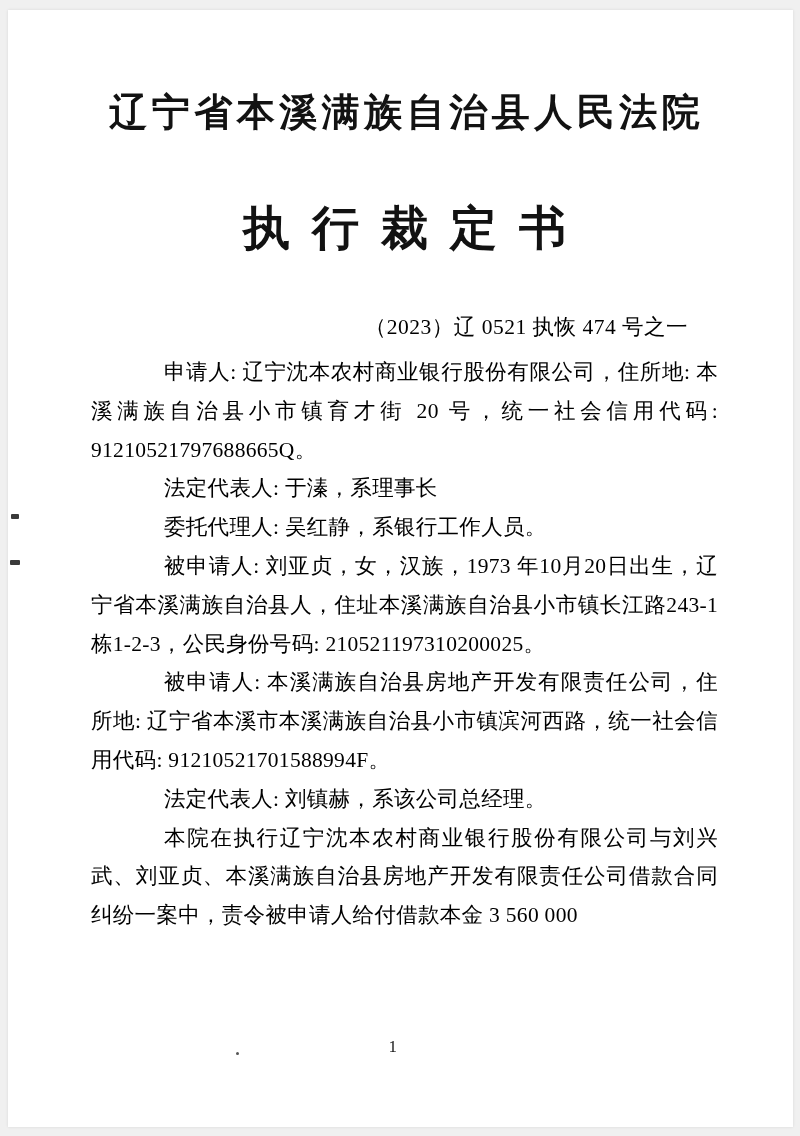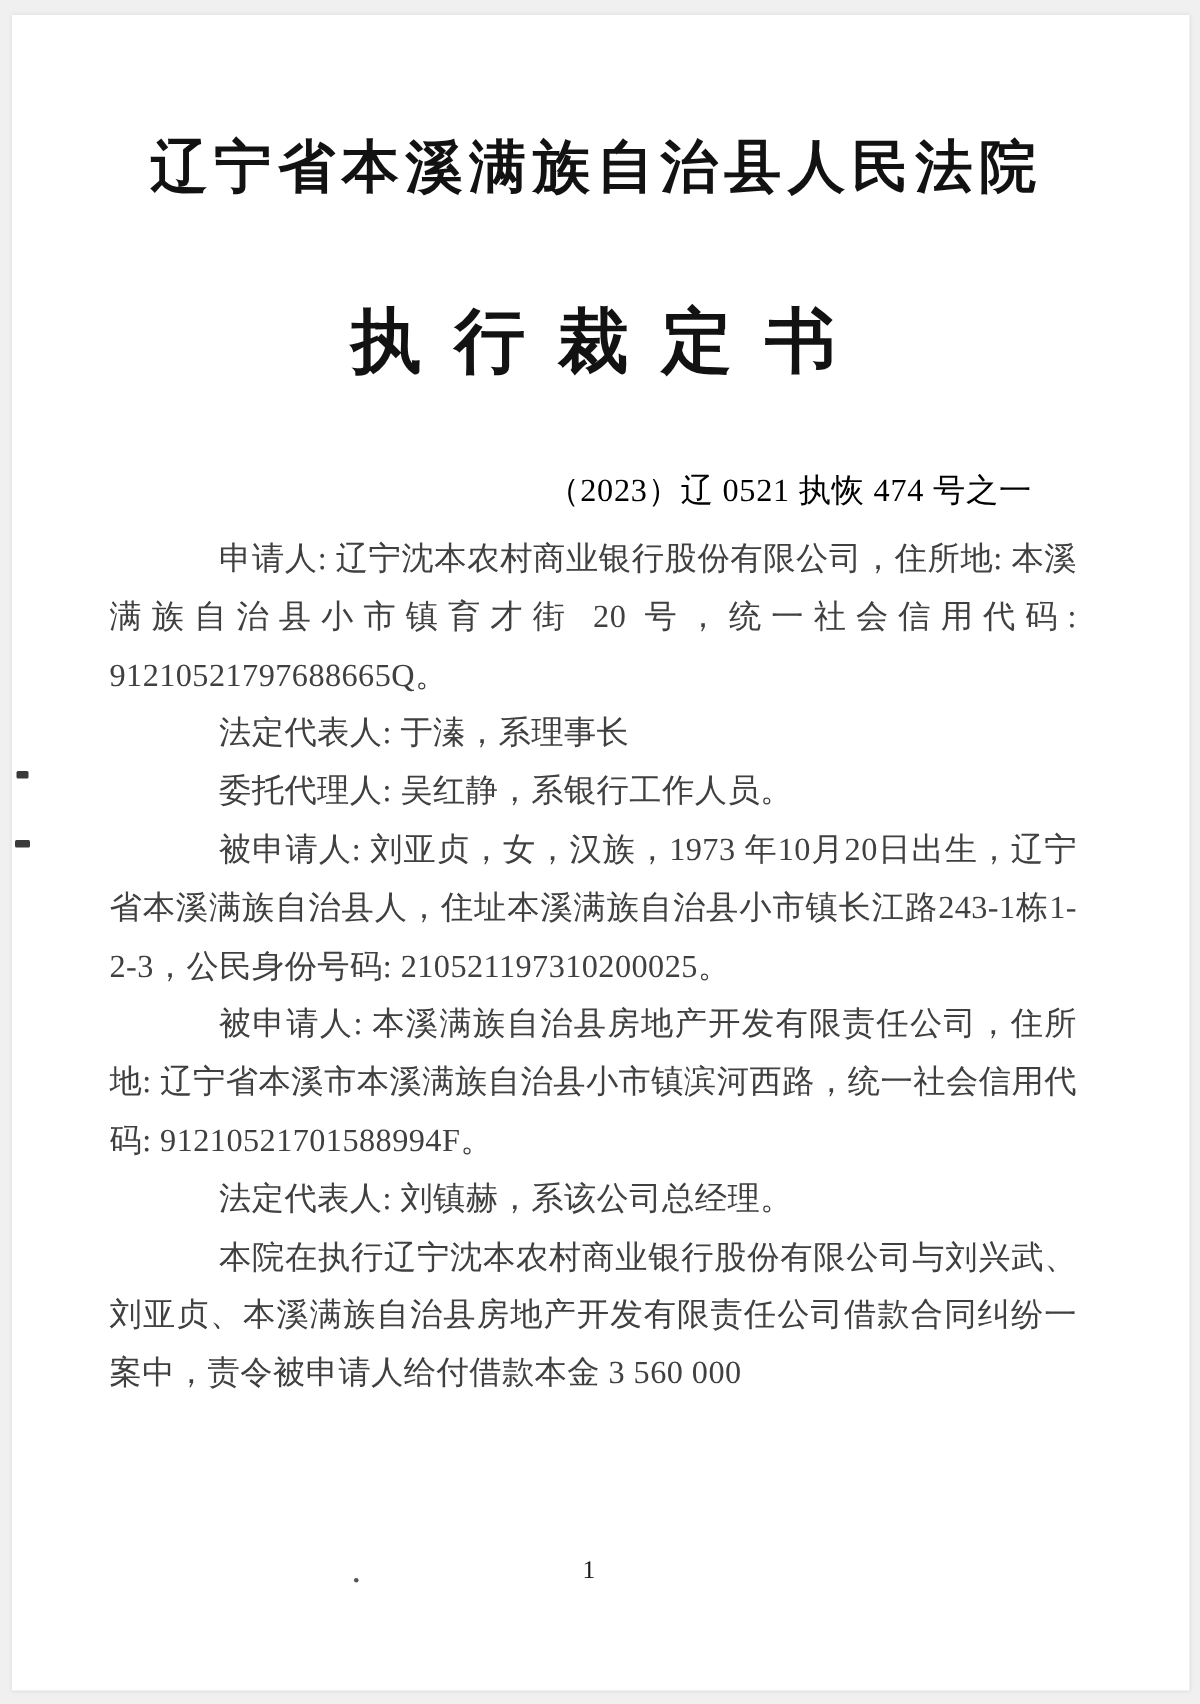--- a/index.html
+++ b/index.html
@@ -14,21 +14,21 @@
   }
   .paper {
     position: absolute;
     left: 8px;
     top: 10px;
     width: 785px;
     height: 1117px;
     background: #ffffff;
     box-shadow: 0 0 3px rgba(0,0,0,0.10);
     box-sizing: border-box;
-    padding: 0 75px 0 65px;
+    padding: 0 75px 0 83px;
     color: #151515;
   }
   .court-name {
     margin: 0;
     padding-top: 80px;
     font-size: 38px;
     line-height: 44px;
     font-weight: bold;
     text-align: center;
     letter-spacing: 4.5px;
@@ -60,21 +60,21 @@
     margin-top: 11px;
   }
   .body-text p {
     margin: 0;
     font-size: 21.5px;
     line-height: 38.8px;
     letter-spacing: 0.3px;
     text-align: justify;
     text-justify: inter-character;
     text-indent: 73px;
-    color: #404040;
+    color: #000000;
   }
   .page-number {
     position: absolute;
     left: 0;
     top: 1026px;
     width: 98%;
     text-align: center;
     font-size: 17px;
     line-height: 22px;
     color: #1a1a1a;

